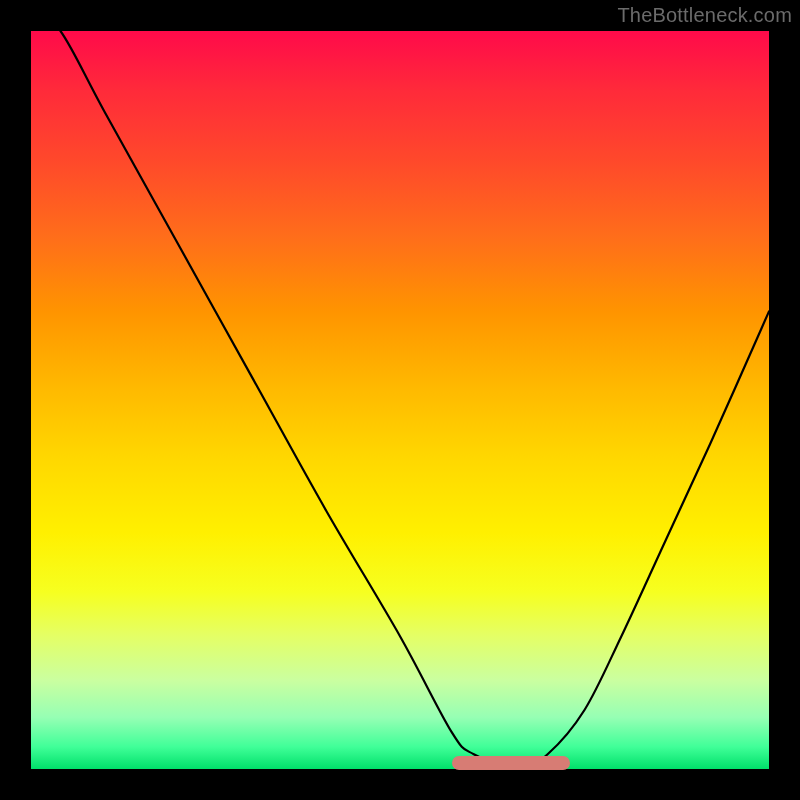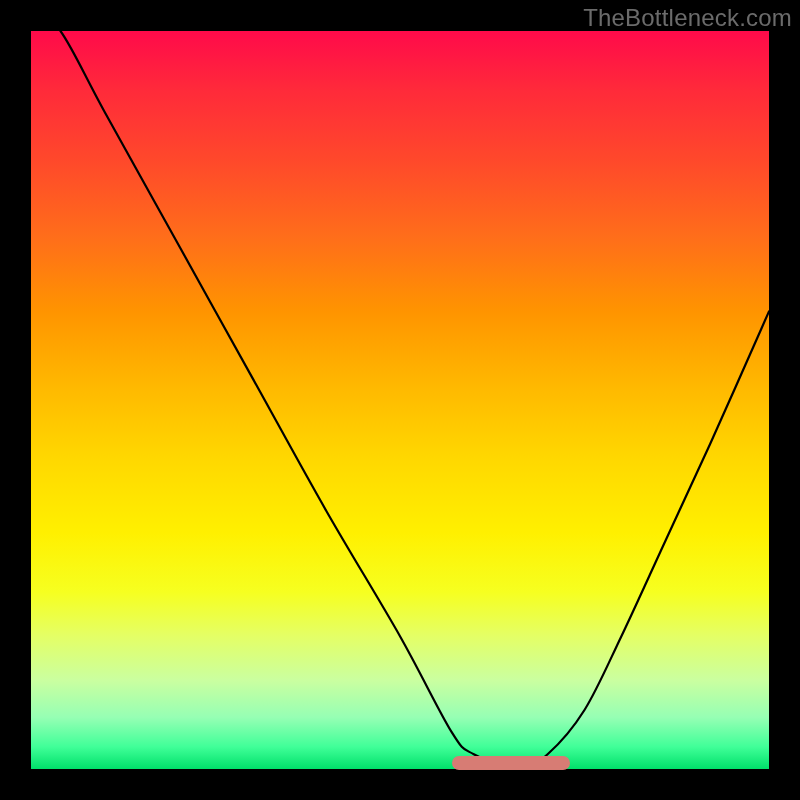--- a/index.html
+++ b/index.html
@@ -38,21 +38,21 @@
       #96ffb4 93%,
       #40ff98 97%,
       #00e06a 100%
     );
   }
   .watermark {
     position: absolute;
     top: 4px;
     right: 8px;
     color: #6b6b6b;
-    font-size: 24px;
+    font-size: 20px;
     font-weight: 500;
     letter-spacing: 0.2px;
     z-index: 5;
   }
   svg.curve {
     position: absolute;
     left: 0;
     top: 0;
     width: 738px;
     height: 738px;

